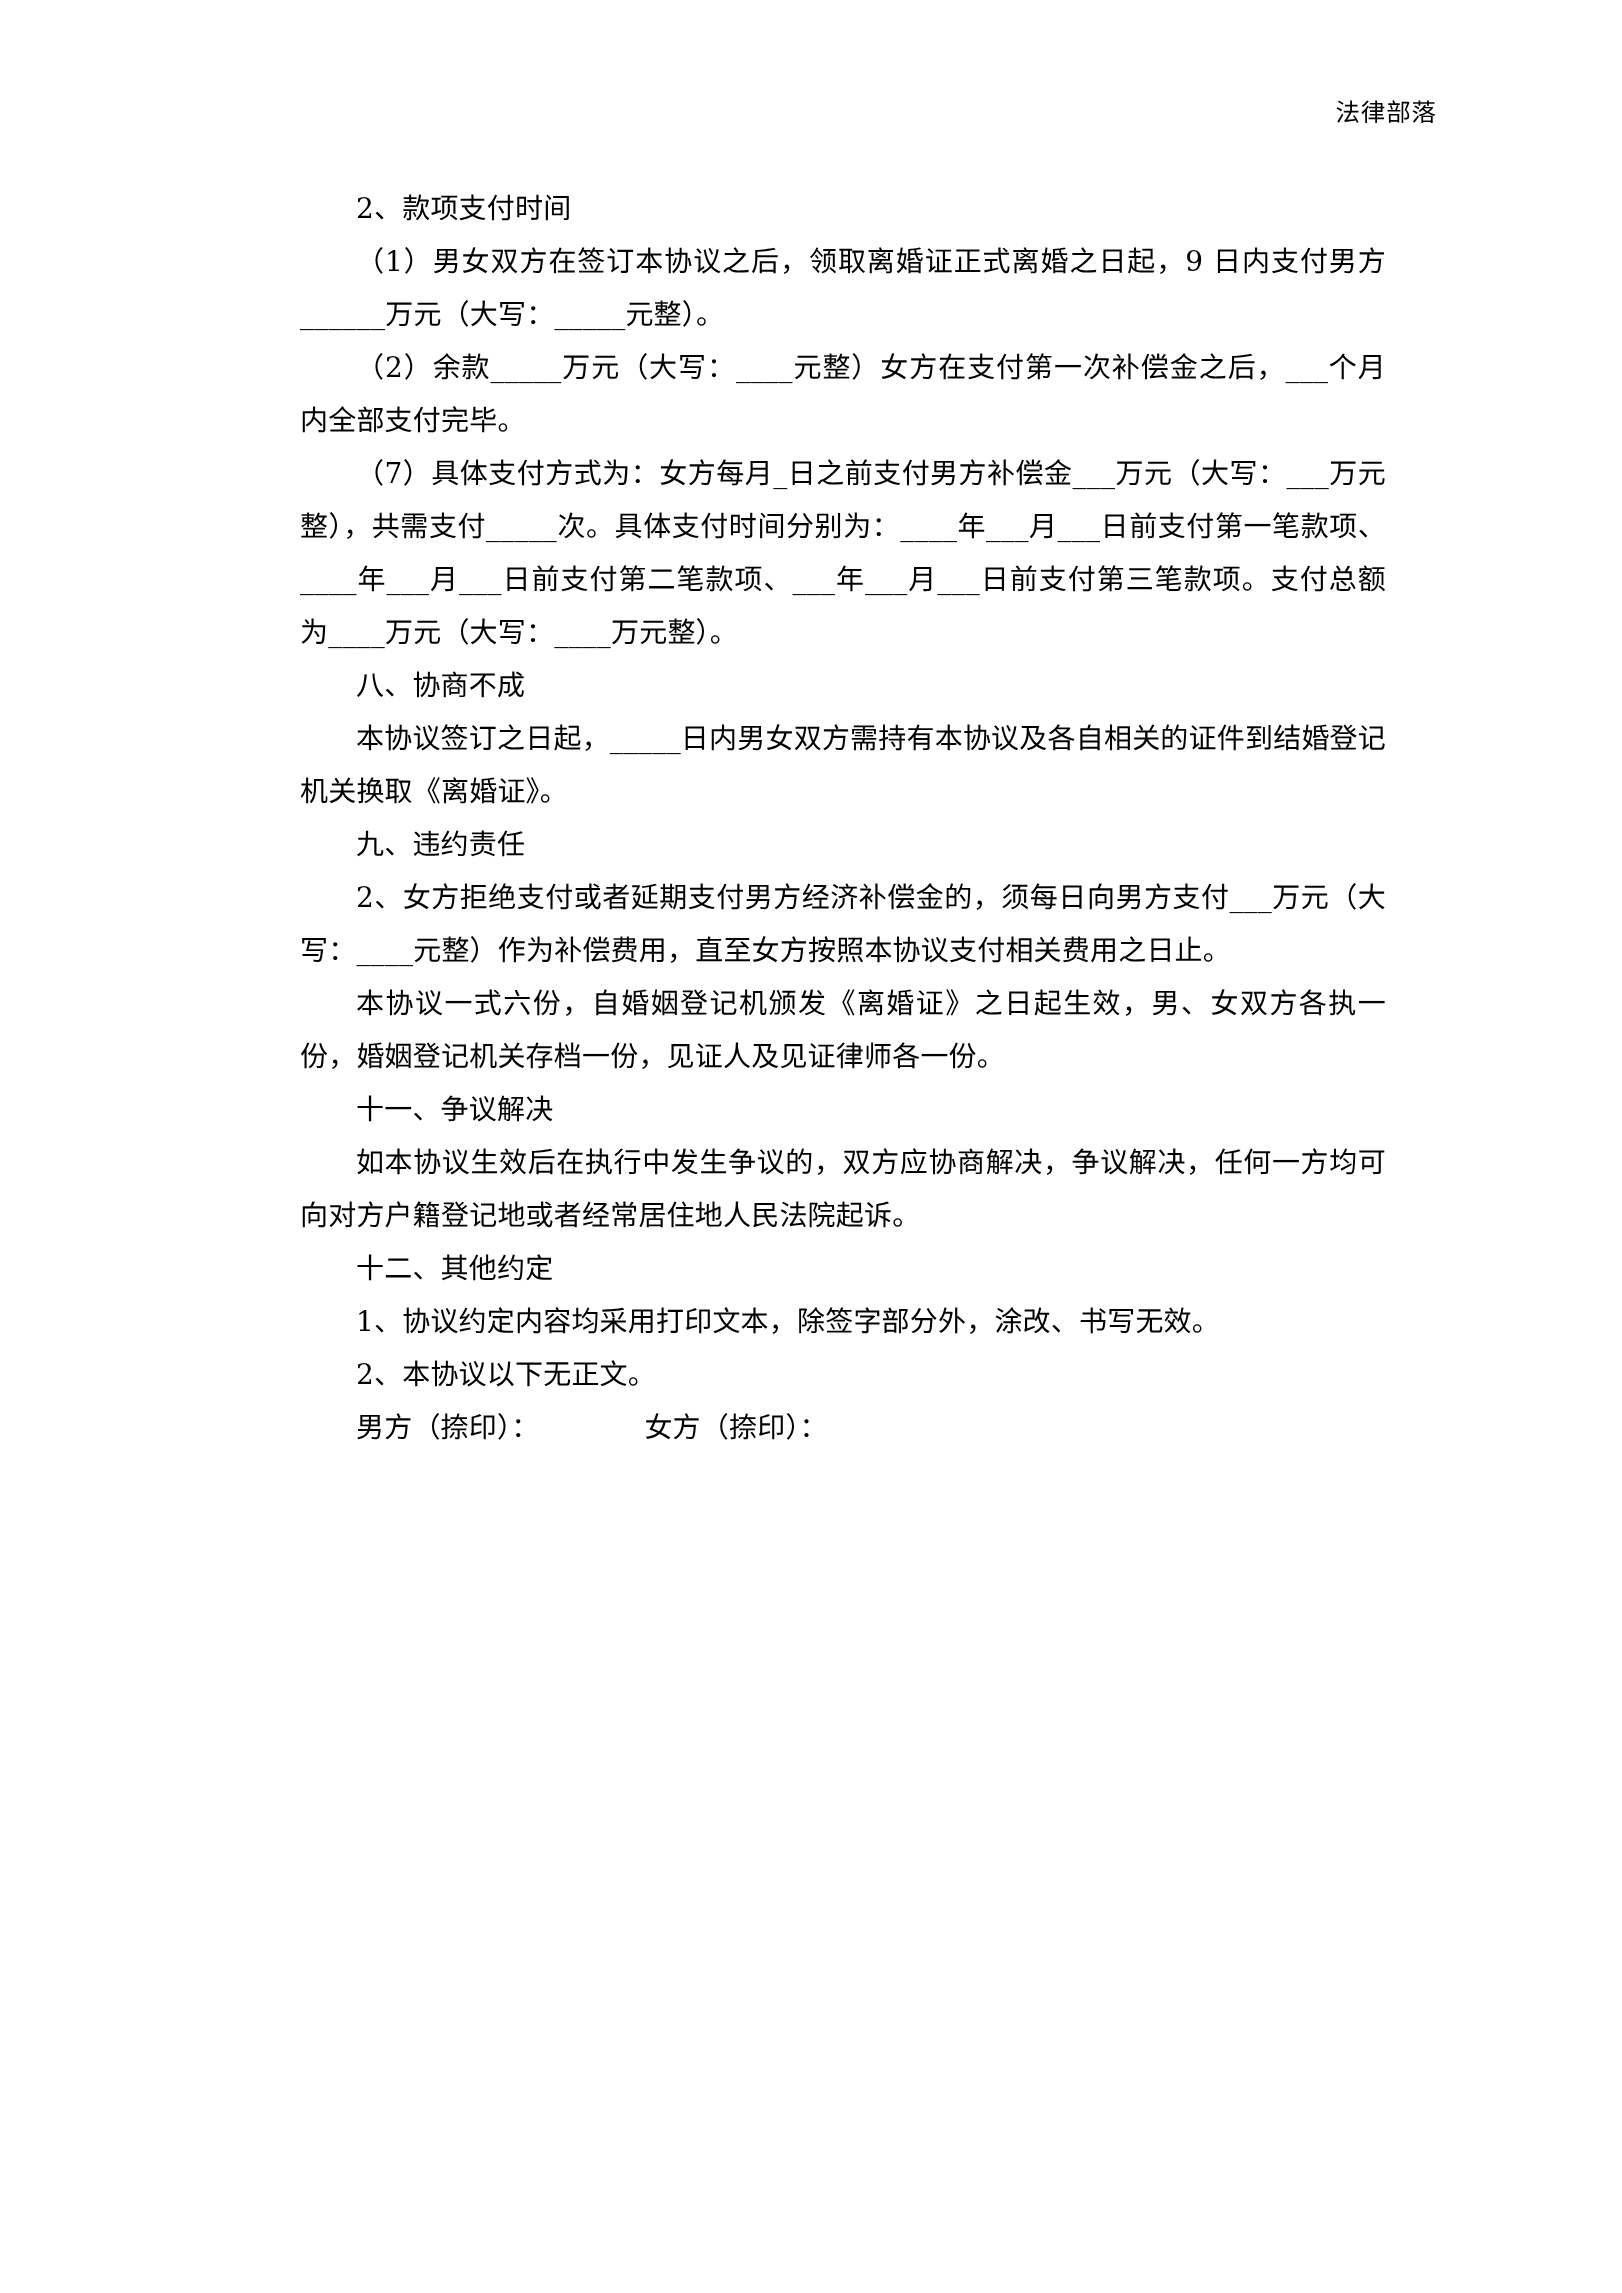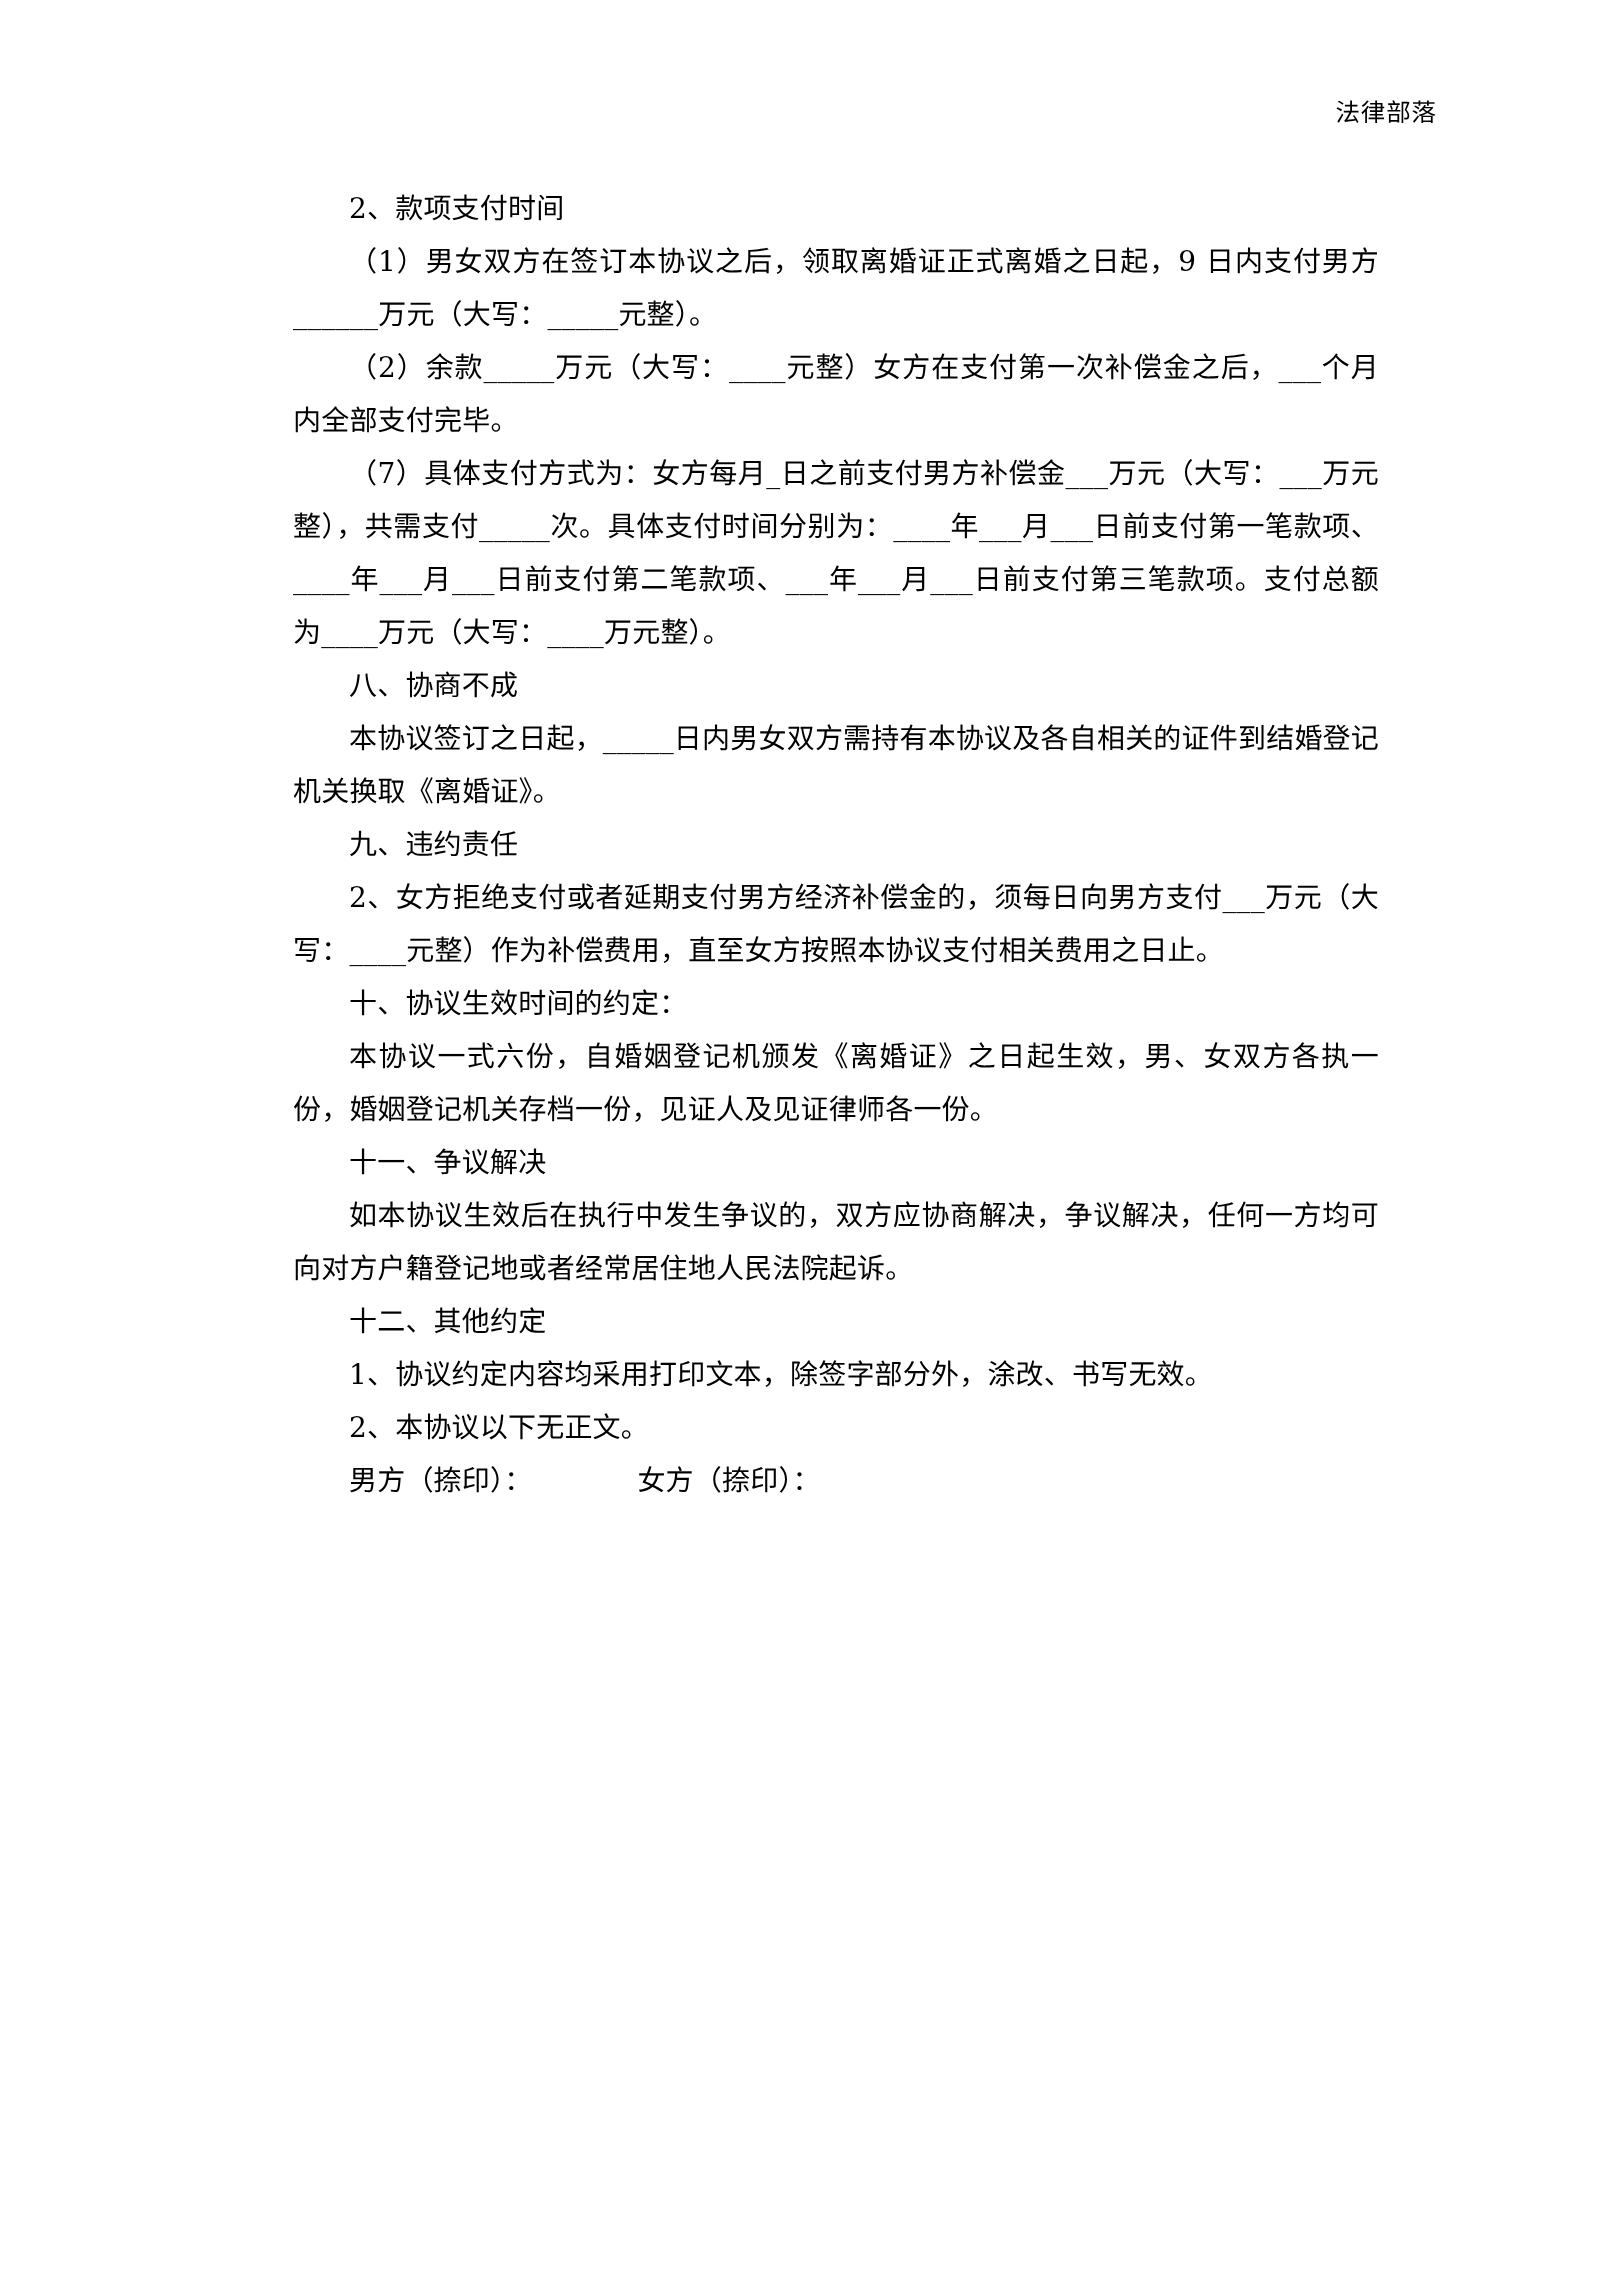--- a/index.html
+++ b/index.html
@@ -23,21 +23,21 @@
     top: 93px;
     right: 186px;
     font-size: 24.5px;
     font-family: "DejaVu Sans", "Liberation Sans", sans-serif;
     letter-spacing: 0.9px;
     color: #000000;
   }
   .content {
     position: absolute;
     top: 182px;
-    left: 293px;
+    left: 300px;
     width: 1086px;
   }
   p.para {
     margin: 0 0 0 0;
     font-size: 28px;
     line-height: 53px;
     text-align: justify;
     text-justify: inter-ideograph;
     letter-spacing: 0.2px;
     color: #000000;
@@ -64,21 +64,20 @@
     <p class="para indent">（1）男女双方在签订本协议之后，领取离婚证正式离婚之日起，9 日内支付男方______万元（大写：_____元整）。</p>
     <p class="para indent">（2）余款_____万元（大写：____元整）女方在支付第一次补偿金之后，___个月内全部支付完毕。</p>
     <p class="para indent">（7）具体支付方式为：女方每月_日之前支付男方补偿金___万元（大写：___万元整），共需支付_____次。具体支付时间分别为：____年___月___日前支付第一笔款项、____年___月___日前支付第二笔款项、___年___月___日前支付第三笔款项。支付总额为____万元（大写：____万元整）。</p>
 
     <p class="para heading">八、协商不成</p>
     <p class="para indent">本协议签订之日起，_____日内男女双方需持有本协议及各自相关的证件到结婚登记机关换取《离婚证》。</p>
 
     <p class="para heading">九、违约责任</p>
     <p class="para indent">2、女方拒绝支付或者延期支付男方经济补偿金的，须每日向男方支付___万元（大写：____元整）作为补偿费用，直至女方按照本协议支付相关费用之日止。</p>
 
-    <p class="para heading">十、协议生效时间的约定：</p>
     <p class="para indent">本协议一式六份，自婚姻登记机颁发《离婚证》之日起生效，男、女双方各执一份，婚姻登记机关存档一份，见证人及见证律师各一份。</p>
 
     <p class="para heading">十一、争议解决</p>
     <p class="para indent">如本协议生效后在执行中发生争议的，双方应协商解决，争议解决，任何一方均可向对方户籍登记地或者经常居住地人民法院起诉。</p>
 
     <p class="para heading">十二、其他约定</p>
     <p class="para indent">1、协议约定内容均采用打印文本，除签字部分外，涂改、书写无效。</p>
     <p class="para indent">2、本协议以下无正文。</p>
 
     <p class="para indent"><span>男方（捺印）：</span><span style="display:inline-block;width:105px;"></span><span>女方（捺印）：</span></p>

